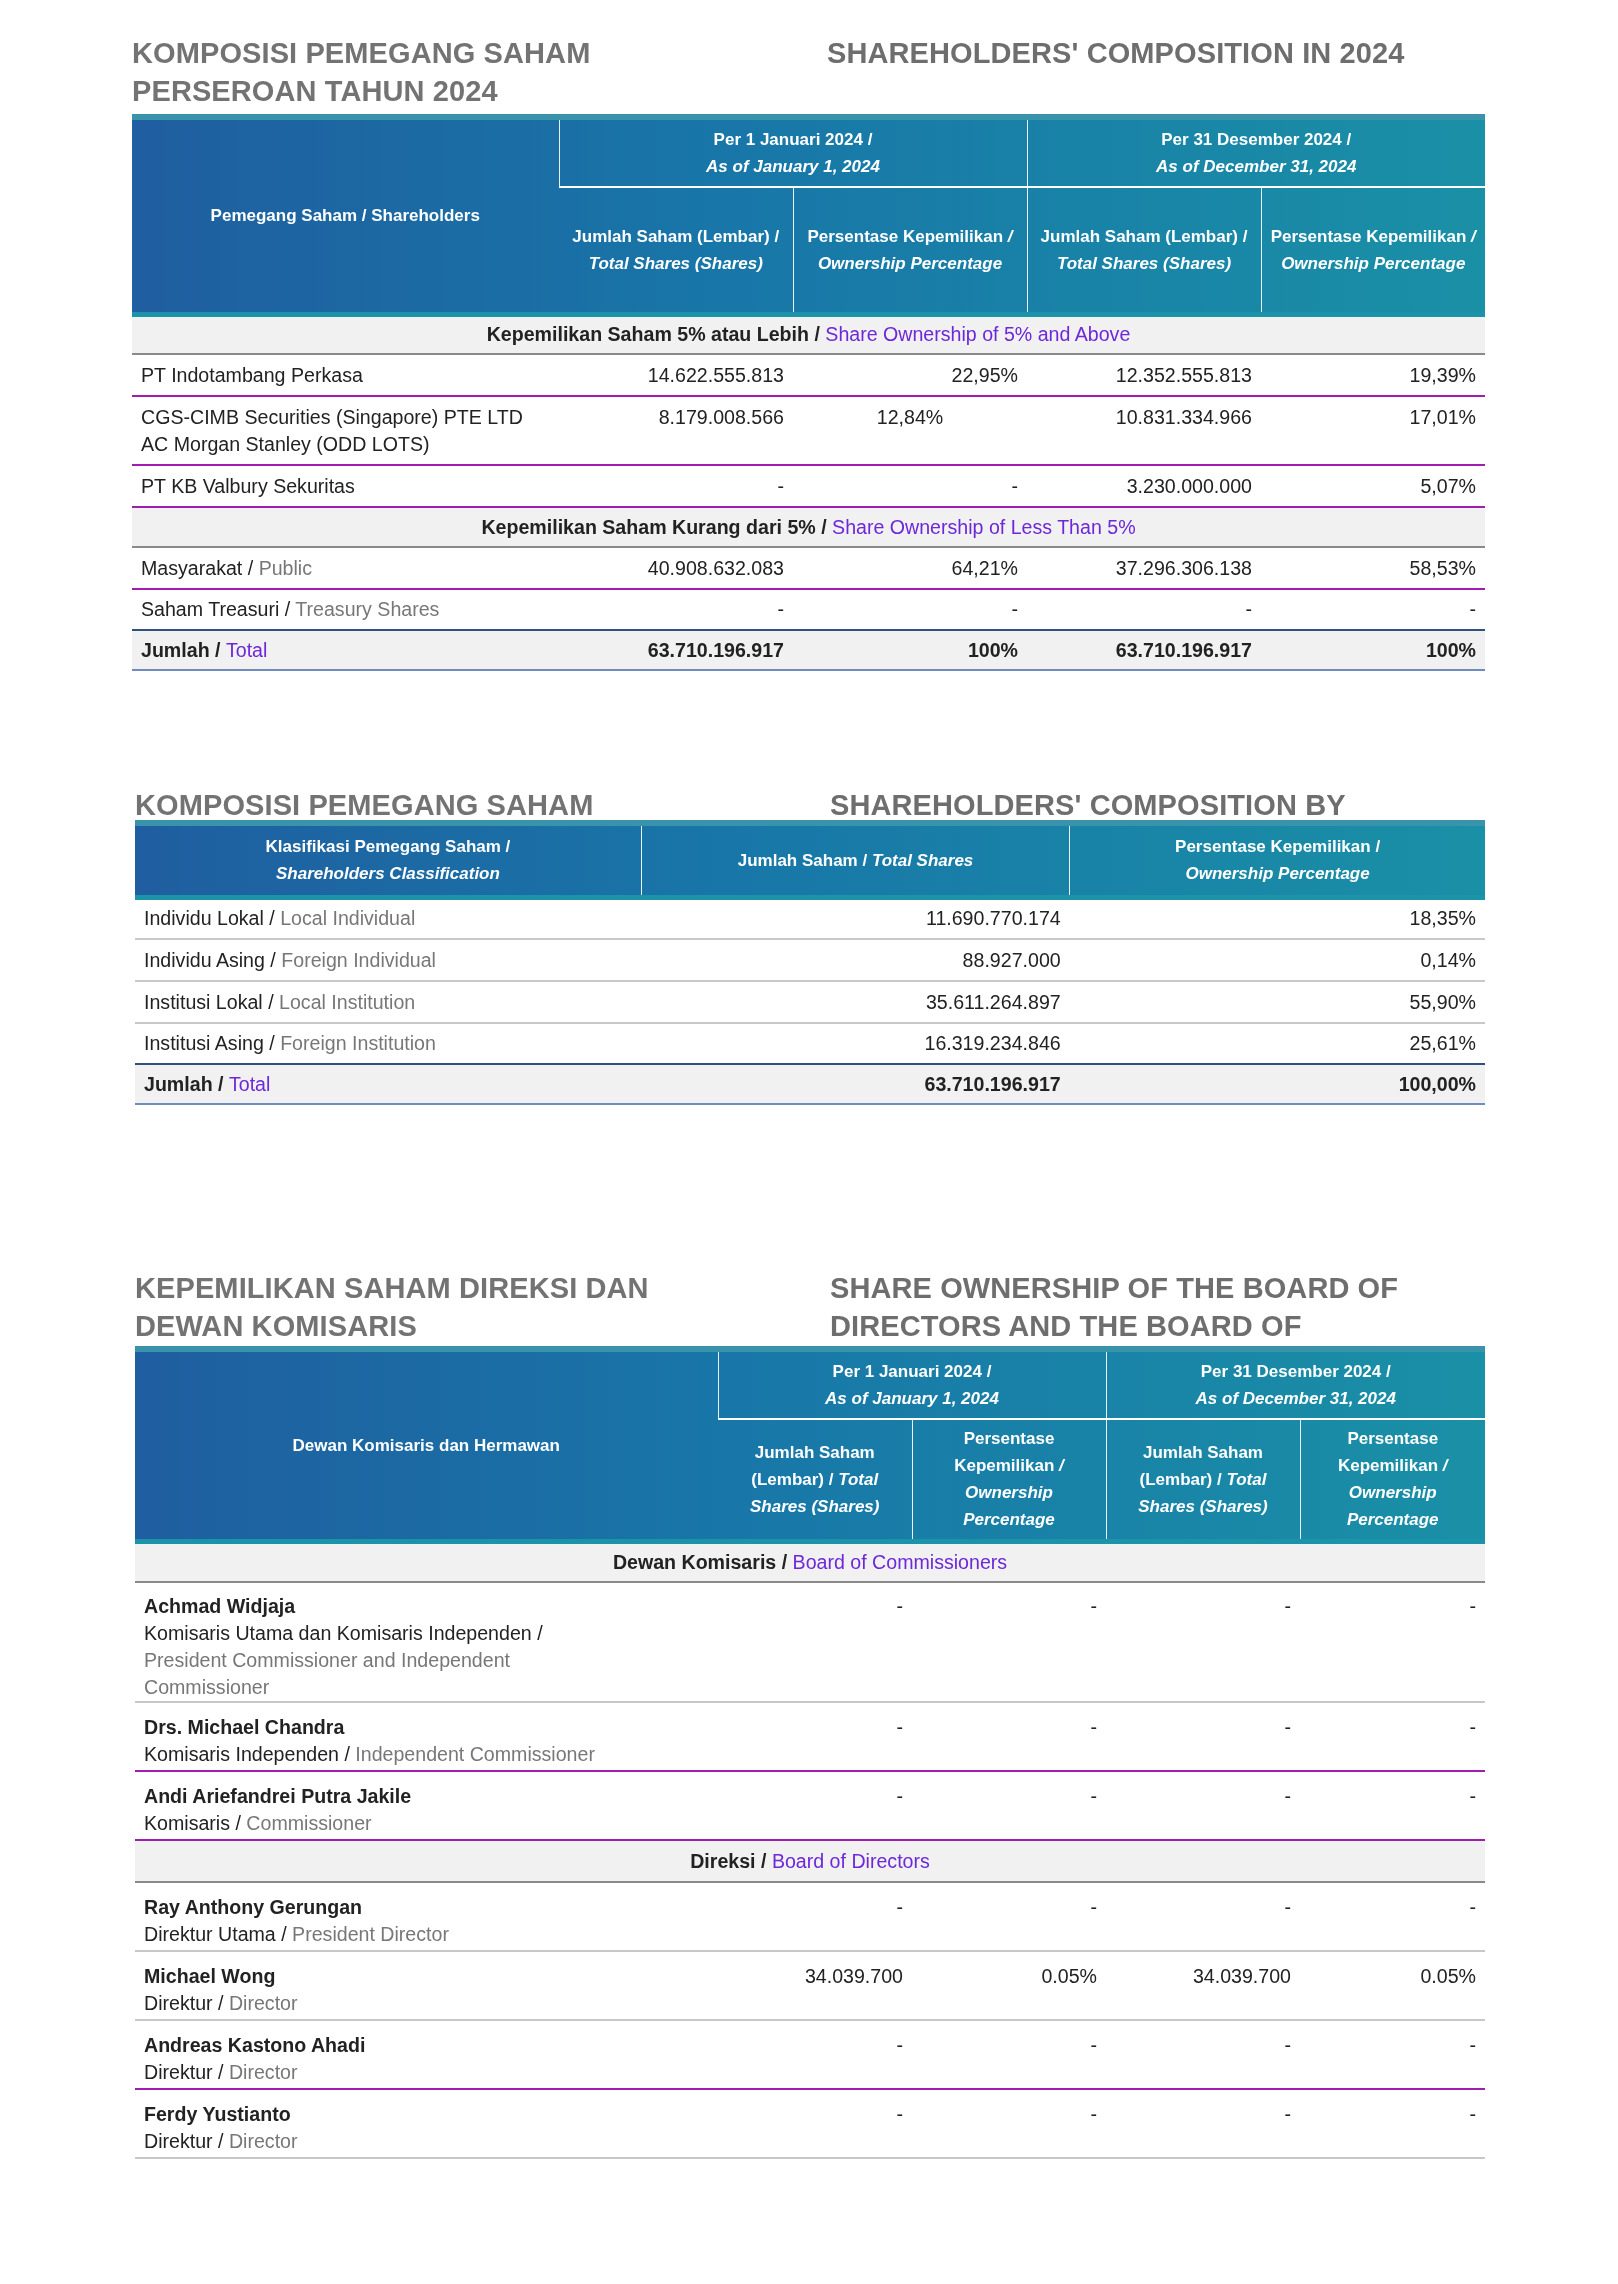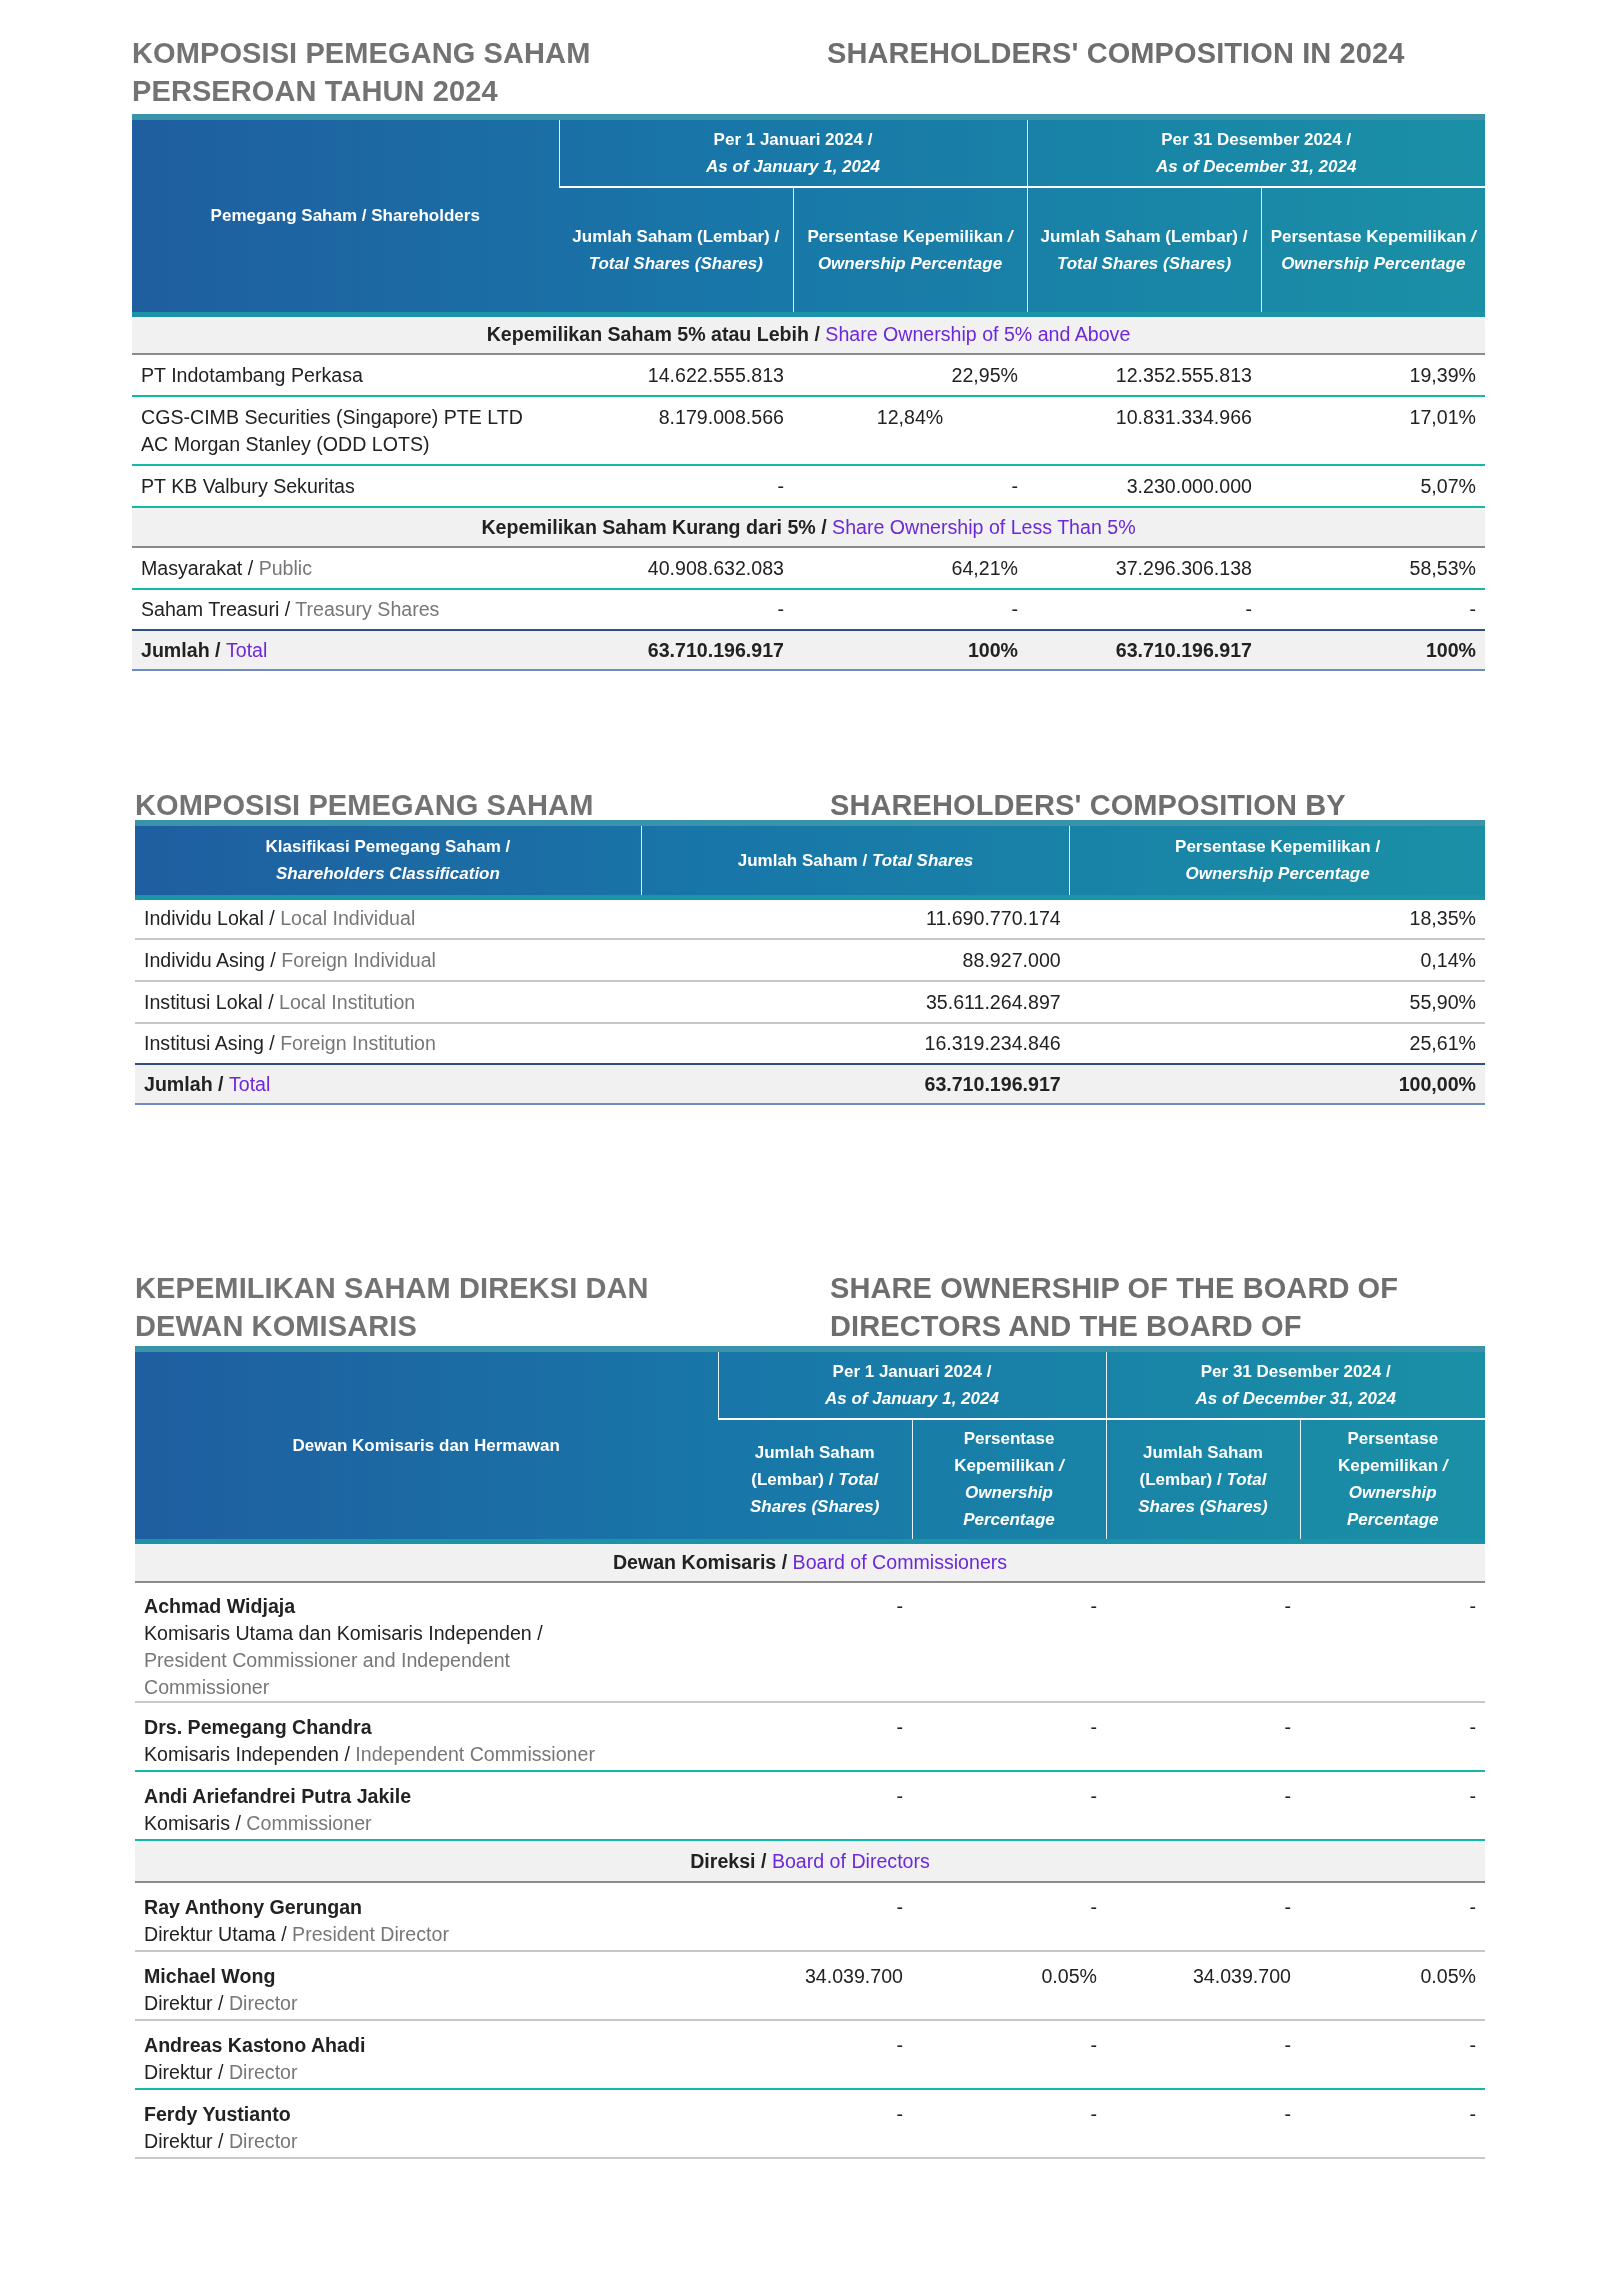--- a/index.html
+++ b/index.html
@@ -12,21 +12,21 @@
              border-left:1.3px solid rgba(255,255,255,0.9); padding:0 7.8px; }
   thead th:first-child { border-left:none; }
   thead tr.r2 th { border-top:2.6px solid #ffffff; }
   thead th i { font-style:italic; }
   .hdr { background:linear-gradient(90deg,#1f5ea0 0%,#1877a8 45%,#1a90a6 100%); }
   .topbar { border-top:6.5px solid #3993ab; }
   .hdrbottom { border-bottom:5.2px solid #1b93a9; }
   td { padding:0 9px; vertical-align:middle; line-height:27px; color:#222; }
   td.num { text-align:right; }
   tr.row td { border-bottom:2px solid #c8c8c8; }
-  tr.row.dark td { border-bottom:2px solid #14b8a6; }
+  tr.row.dark td { border-bottom:2px solid #a21caf; }
   tr.section td { background:#f1f1f1; text-align:center; font-weight:700; border-bottom:2px solid #8a8a8a; }
   .muted { color:#777777; }
   .muted-b { color:#6d28d9; font-weight:400; }
   tr.total td { background:#f1f1f1; font-weight:700; border-top:2px solid #2f4f80; border-bottom:2px solid #6e8cc0; }
   .name { font-weight:700; display:block; }
   .role { display:block; }
   td.top { vertical-align:top; padding-top:10.4px; }
 </style>
 </head>
 <body>
@@ -185,21 +185,21 @@
           <span class="name">Achmad Widjaja</span>
           <span class="role" style="padding-right:117px;"><span>Komisaris Utama dan Komisaris Independen /</span> <span class="muted">President Commissioner and Independent Commissioner</span></span>
         </td>
       <td class="num top">-</td>
       <td class="num top">-</td>
       <td class="num top">-</td>
       <td class="num top">-</td>
     </tr>
     <tr class="row dark" style="height:69px;">
       <td class="top">
-          <span class="name">Drs. Pemegang Chandra</span>
+          <span class="name">Drs. Michael Chandra</span>
           <span class="role"><span>Komisaris Independen /</span> <span class="muted">Independent Commissioner</span></span>
         </td>
       <td class="num top">-</td>
       <td class="num top">-</td>
       <td class="num top">-</td>
       <td class="num top">-</td>
     </tr>
     <tr class="row dark" style="height:69px;">
       <td class="top">
           <span class="name">Andi Ariefandrei Putra Jakile</span>

